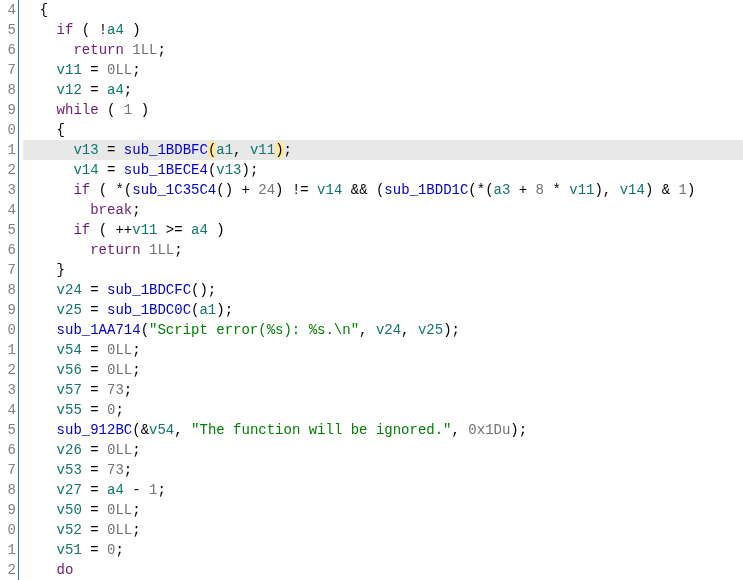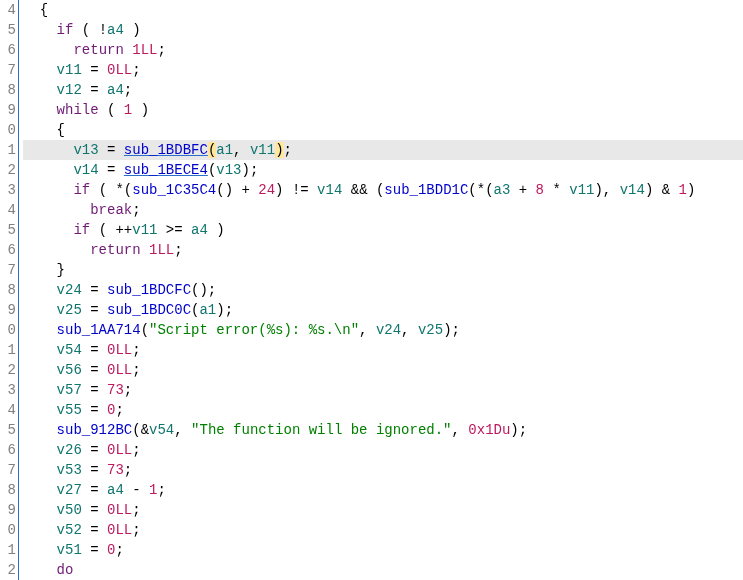--- a/index.html
+++ b/index.html
@@ -49,25 +49,25 @@
     position: absolute;
     left: 0;
     right: 0;
     top: 0;
     bottom: 0;
     background: #e8e8e8;
     z-index: -1;
   }
   .kw { color: #701a75; }
   .var { color: #0f766e; }
-  .num { color: #be185d; }
+  .num { color: #737373; }
   .str { color: #008000; }
   .func { color: #0000cc; }
   .paren-b { background: #ffe89e; color: #000; }
-  .underline { text-decoration: underline; text-decoration-color: #2a6fc9; }
+  .underline { text-decoration-color: #2a6fc9; }
 </style>
 </head>
 <body>
 
 <div class="editor">
   <div class="gutter" id="gutter">
       <div class="gutter-line">4</div>
       <div class="gutter-line">5</div>
       <div class="gutter-line">6</div>
       <div class="gutter-line">7</div>

